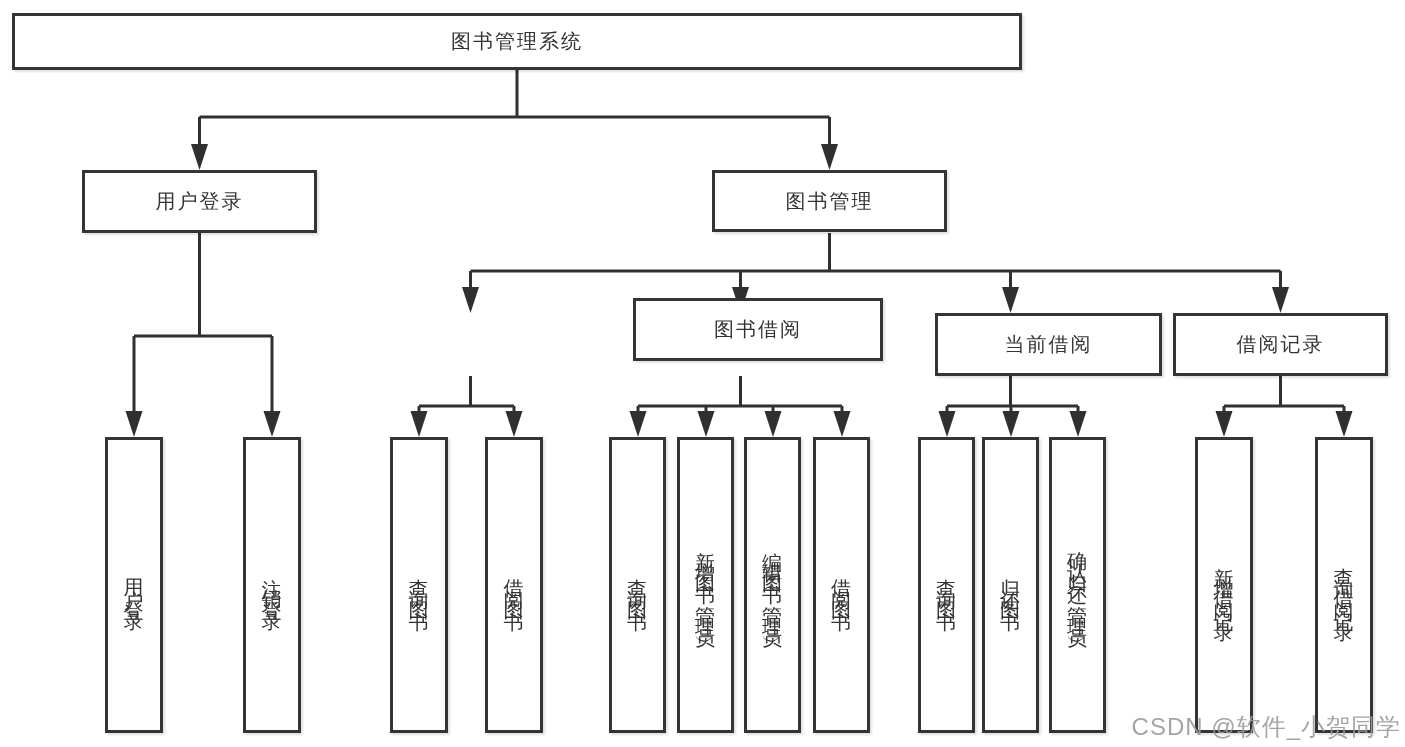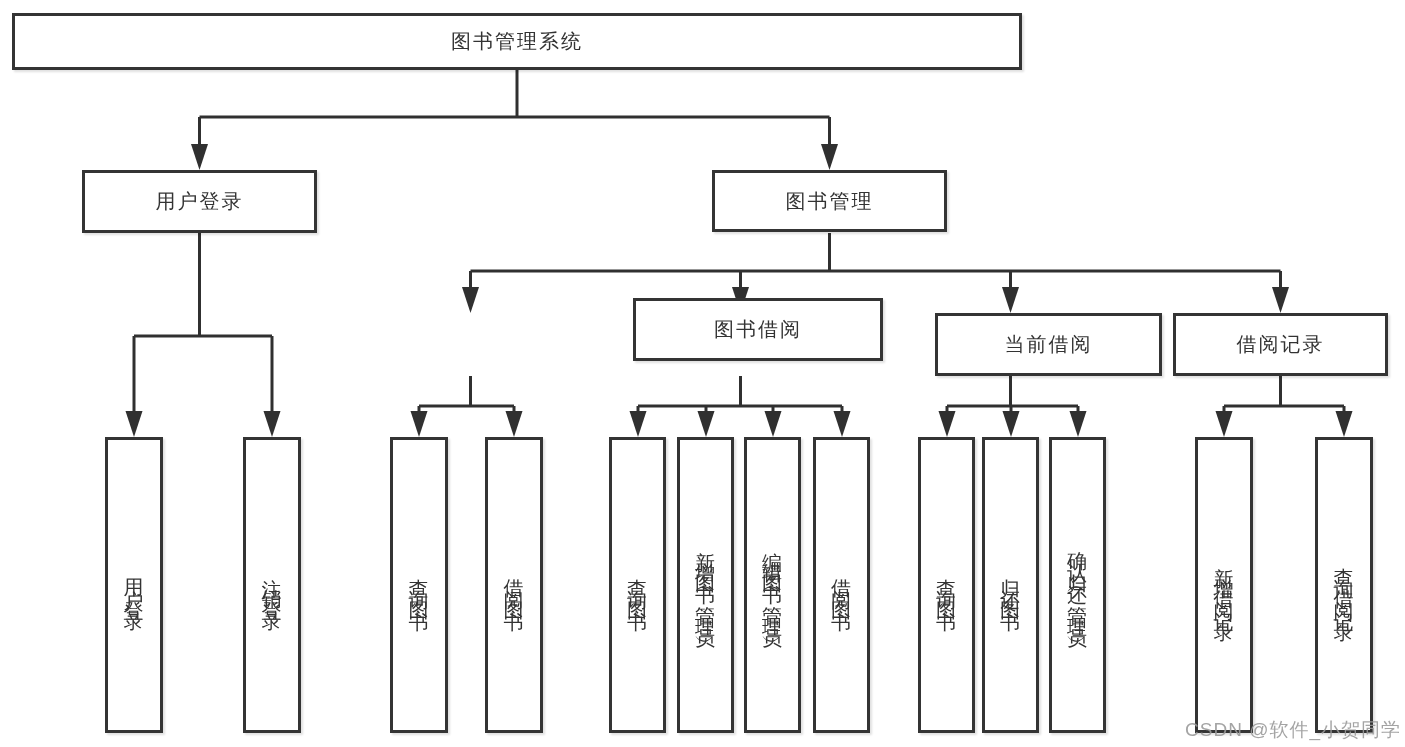--- a/index.html
+++ b/index.html
@@ -36,21 +36,21 @@
     writing-mode:vertical-rl;
     text-orientation:mixed;
     font-size:20px;
     letter-spacing:11px;
     line-height:1;
     white-space:nowrap;
   }
   .watermark{
     position:absolute;
     right:4px;bottom:4px;
-    font-size:19px;
+    font-size:24px;
     color:var(--watermark);
     opacity:0.9;
     z-index:3;
     white-space:nowrap;
     letter-spacing:1px;
   }
 </style>
 </head>
 <body>
 

